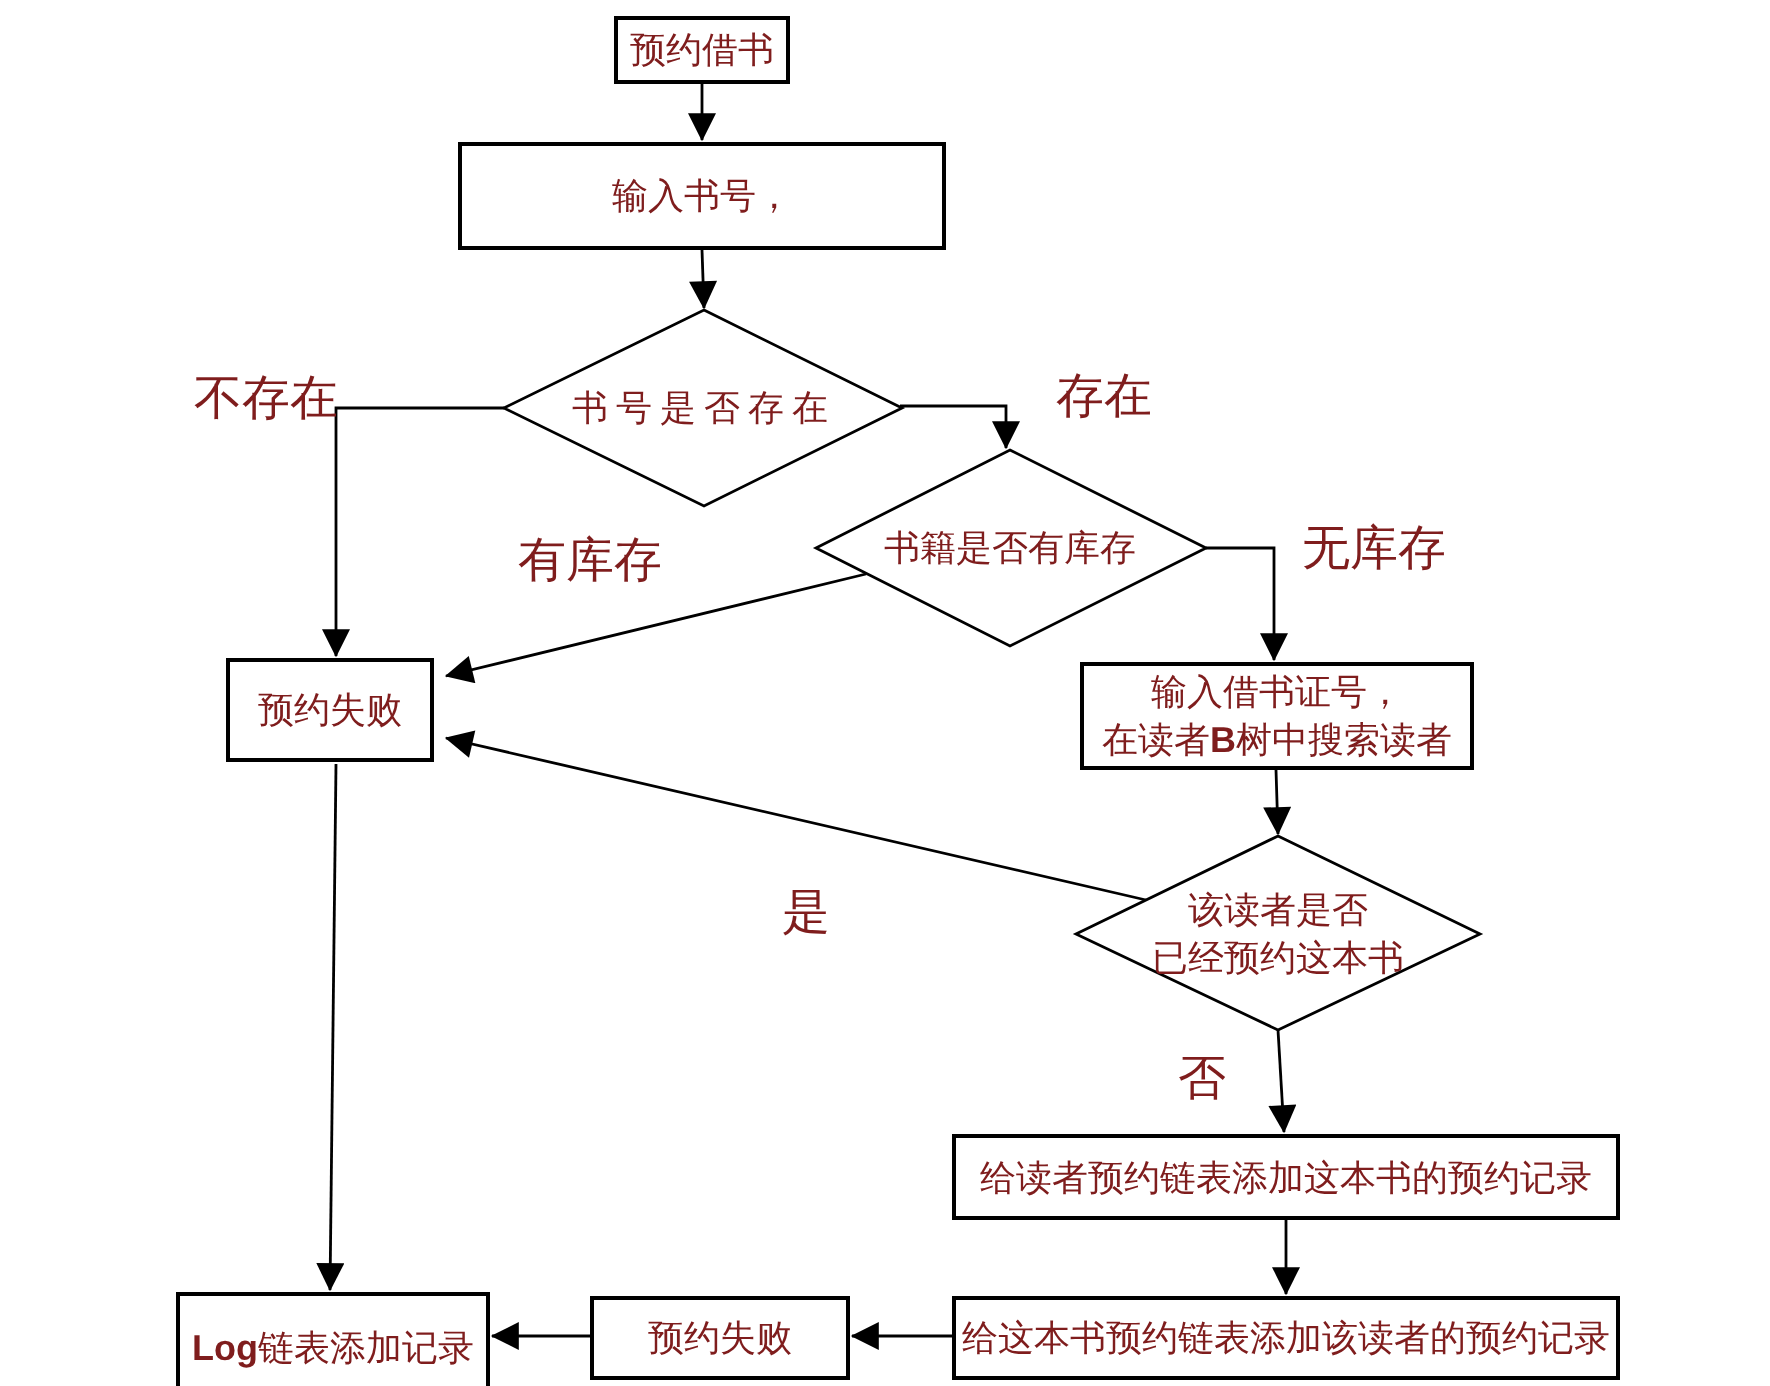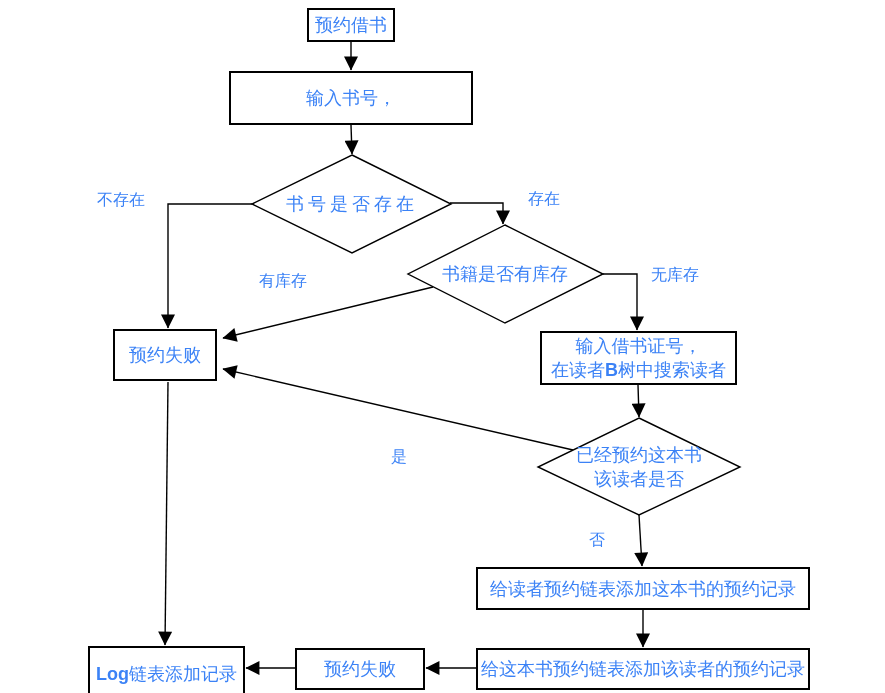--- a/index.html
+++ b/index.html
@@ -1,21 +1,21 @@
 <!DOCTYPE html>
 <html><head>
 <meta charset="utf-8">
 <style>
   html,body{margin:0;padding:0;background:#ffffff;}
   .canvas{
     position:relative;
     width:885px;height:693px;
     background:#ffffff;
     font-family:"Liberation Serif","DejaVu Serif",serif;
-    color:#3b82f6;
+    color:#7f1d1d;
     overflow:hidden;
   }
   .edges{position:absolute;left:0;top:0;width:885px;height:693px;}
   .edges polyline{fill:none;stroke:#000000;stroke-width:1.4;}
   .edges polygon.diamond{fill:#ffffff;stroke:#000000;stroke-width:1.4;}
   .rect{
     position:absolute;
     box-sizing:border-box;
     background:#ffffff;
     border:2px solid #000000;
@@ -28,21 +28,21 @@
   .dtext{
     position:absolute;
     transform:translate(-50%,-50%);
     text-align:center;
     font-size:18px;line-height:24px;
     white-space:nowrap;
   }
   .dtext.wide{letter-spacing:4px;}
   .elabel{
     position:absolute;
-    font-size:16px;line-height:20px;
+    font-size:24px;line-height:20px;
     white-space:nowrap;
   }
   .blatin{
     font-family:"Liberation Sans","DejaVu Sans",sans-serif;
     font-weight:700;
   }
 </style>
 </head>
 <body>
 
@@ -105,22 +105,22 @@
 
   <div class="rect" style="left:88px;top:646px;width:157px;height:56px">
     <div><span class="blatin">Log</span><span>链表添加记录</span></div>
   </div>
 
   <div class="dtext" style="left:505px;top:274px">书籍是否有库存</div>
 
   <div class="dtext wide" style="left:352px;top:204px">书号是否存在</div>
 
   <div class="dtext" style="left:639px;top:467px">
+    <div>该读者是否</div>
     <div>已经预约这本书</div>
-    <div>该读者是否</div>
   </div>
 
   <div class="elabel" style="left:97px;top:190px">不存在</div>
   <div class="elabel" style="left:528px;top:189px">存在</div>
   <div class="elabel" style="left:259px;top:271px">有库存</div>
   <div class="elabel" style="left:651px;top:265px">无库存</div>
   <div class="elabel" style="left:391px;top:447px">是</div>
   <div class="elabel" style="left:589px;top:530px">否</div>
 
 </div>

